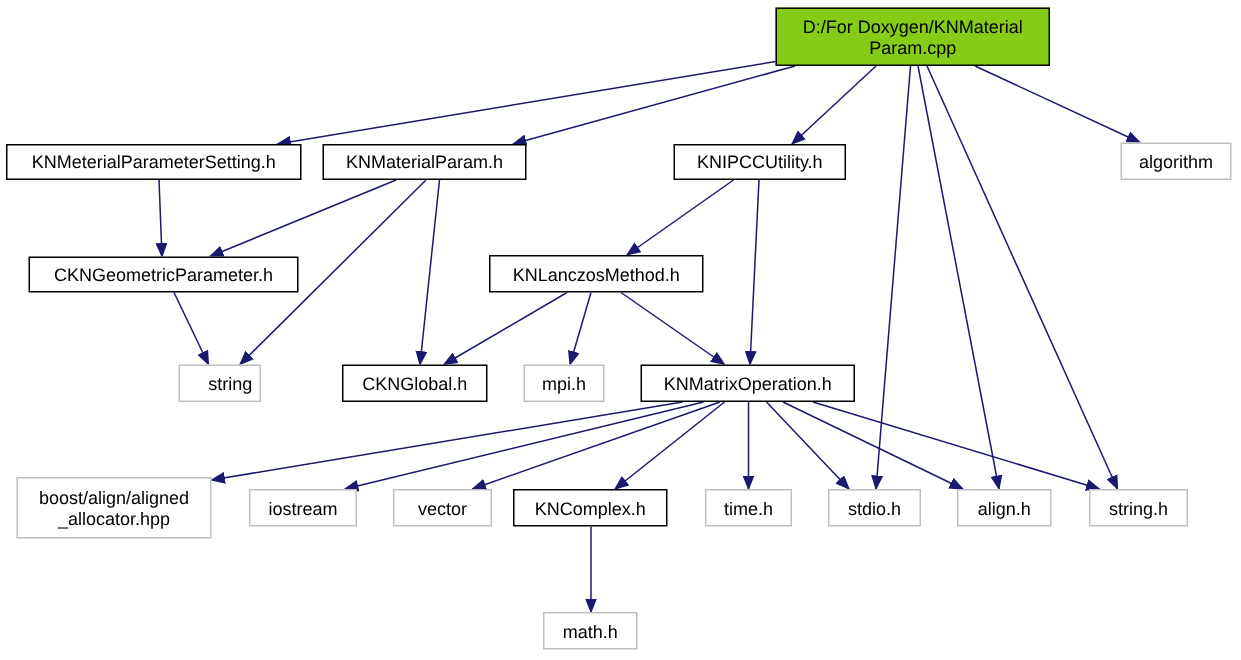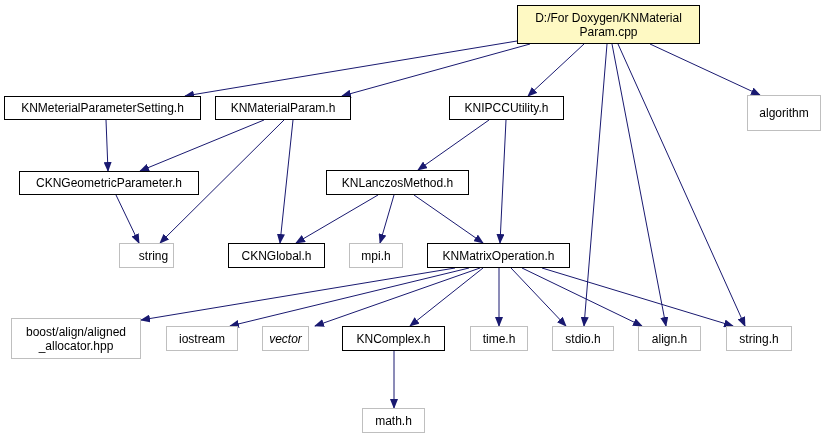--- a/index.html
+++ b/index.html
@@ -6,21 +6,21 @@
   body { width: 827px; height: 440px; position: relative; overflow: hidden;
          font-family: "Liberation Sans", sans-serif; }
   #graph { position: absolute; left: 0; top: 0; width: 827px; height: 440px; }
   .node {
     position: absolute; box-sizing: border-box;
     background: #ffffff; border: 1px solid #000000;
     display: flex; align-items: center; justify-content: center; text-align: center;
     font-size: 12px; line-height: 14px; color: #000000; white-space: pre-line;
   }
   .node.external { border-color: #bfbfbf; }
-  .node.root { background: #fef9c3; border-color: #000000; }
+  .node.root { background: #84cc16; border-color: #000000; }
   .node.internal { cursor: pointer; }
 </style>
 </head>
 <body>
 
 <svg id="graph" xmlns="http://www.w3.org/2000/svg">
   <defs>
     <marker id="arrowhead" markerWidth="10" markerHeight="8" refX="9" refY="4" orient="auto" markerUnits="userSpaceOnUse">
       <path d="M0,0 L10,4 L0,8 z" fill="#191970"></path>
     </marker>
@@ -54,30 +54,30 @@
       <line x1="394" y1="351" x2="394" y2="408" stroke="#191970" stroke-width="1" marker-end="url(#arrowhead)"></line>
     </g>
 </svg>
 
 <div id="nodes">
     <div class="node root" style="left: 517px; top: 5px; width: 183px; height: 39px;"><span>D:/For Doxygen/KNMaterial
 Param.cpp</span></div>
     <div class="node internal" style="left: 4px; top: 96px; width: 197px; height: 24px;"><span>KNMeterialParameterSetting.h</span></div>
     <div class="node internal" style="left: 215px; top: 96px; width: 136px; height: 24px;"><span>KNMaterialParam.h</span></div>
     <div class="node internal" style="left: 449px; top: 96px; width: 115px; height: 24px;"><span>KNIPCCUtility.h</span></div>
-    <div class="node external" style="left: 747px; top: 95px; width: 74px; height: 36px;"><span>algorithm</span></div>
+    <div class="node external" style="left: 747px; top: 95px; width: 74px; height: 25px;"><span>algorithm</span></div>
     <div class="node internal" style="left: 19px; top: 171px; width: 180px; height: 24px;"><span>CKNGeometricParameter.h</span></div>
     <div class="node internal" style="left: 326px; top: 170px; width: 143px; height: 25px; text-align: center;"><span>KNLanczosMethod.h</span></div>
     <div class="node external" style="left: 119px; top: 243px; width: 55px; height: 25px; padding-left: 14px;"><span>string</span></div>
     <div class="node internal" style="left: 228px; top: 243px; width: 97px; height: 25px;"><span>CKNGlobal.h</span></div>
     <div class="node external" style="left: 349px; top: 243px; width: 54px; height: 25px;"><span>mpi.h</span></div>
     <div class="node internal" style="left: 427px; top: 243px; width: 143px; height: 25px;"><span>KNMatrixOperation.h</span></div>
     <div class="node external" style="left: 11px; top: 318px; width: 130px; height: 41px;"><span>boost/align/aligned
 _allocator.hpp</span></div>
     <div class="node external" style="left: 166px; top: 326px; width: 72px; height: 25px;"><span>iostream</span></div>
-    <div class="node external" style="left: 262px; top: 326px; width: 47px; height: 25px; font-style: italic;"><span>vector</span></div>
+    <div class="node external" style="left: 262px; top: 326px; width: 66px; height: 25px;"><span>vector</span></div>
     <div class="node internal" style="left: 342px; top: 326px; width: 103px; height: 25px;"><span>KNComplex.h</span></div>
     <div class="node external" style="left: 470px; top: 326px; width: 58px; height: 25px;"><span>time.h</span></div>
     <div class="node external" style="left: 552px; top: 326px; width: 62px; height: 25px;"><span>stdio.h</span></div>
     <div class="node external" style="left: 638px; top: 326px; width: 63px; height: 25px;"><span>align.h</span></div>
     <div class="node external" style="left: 726px; top: 326px; width: 66px; height: 25px;"><span>string.h</span></div>
     <div class="node external" style="left: 362px; top: 408px; width: 63px; height: 25px;"><span>math.h</span></div>
   </div>
 
 </body></html>

